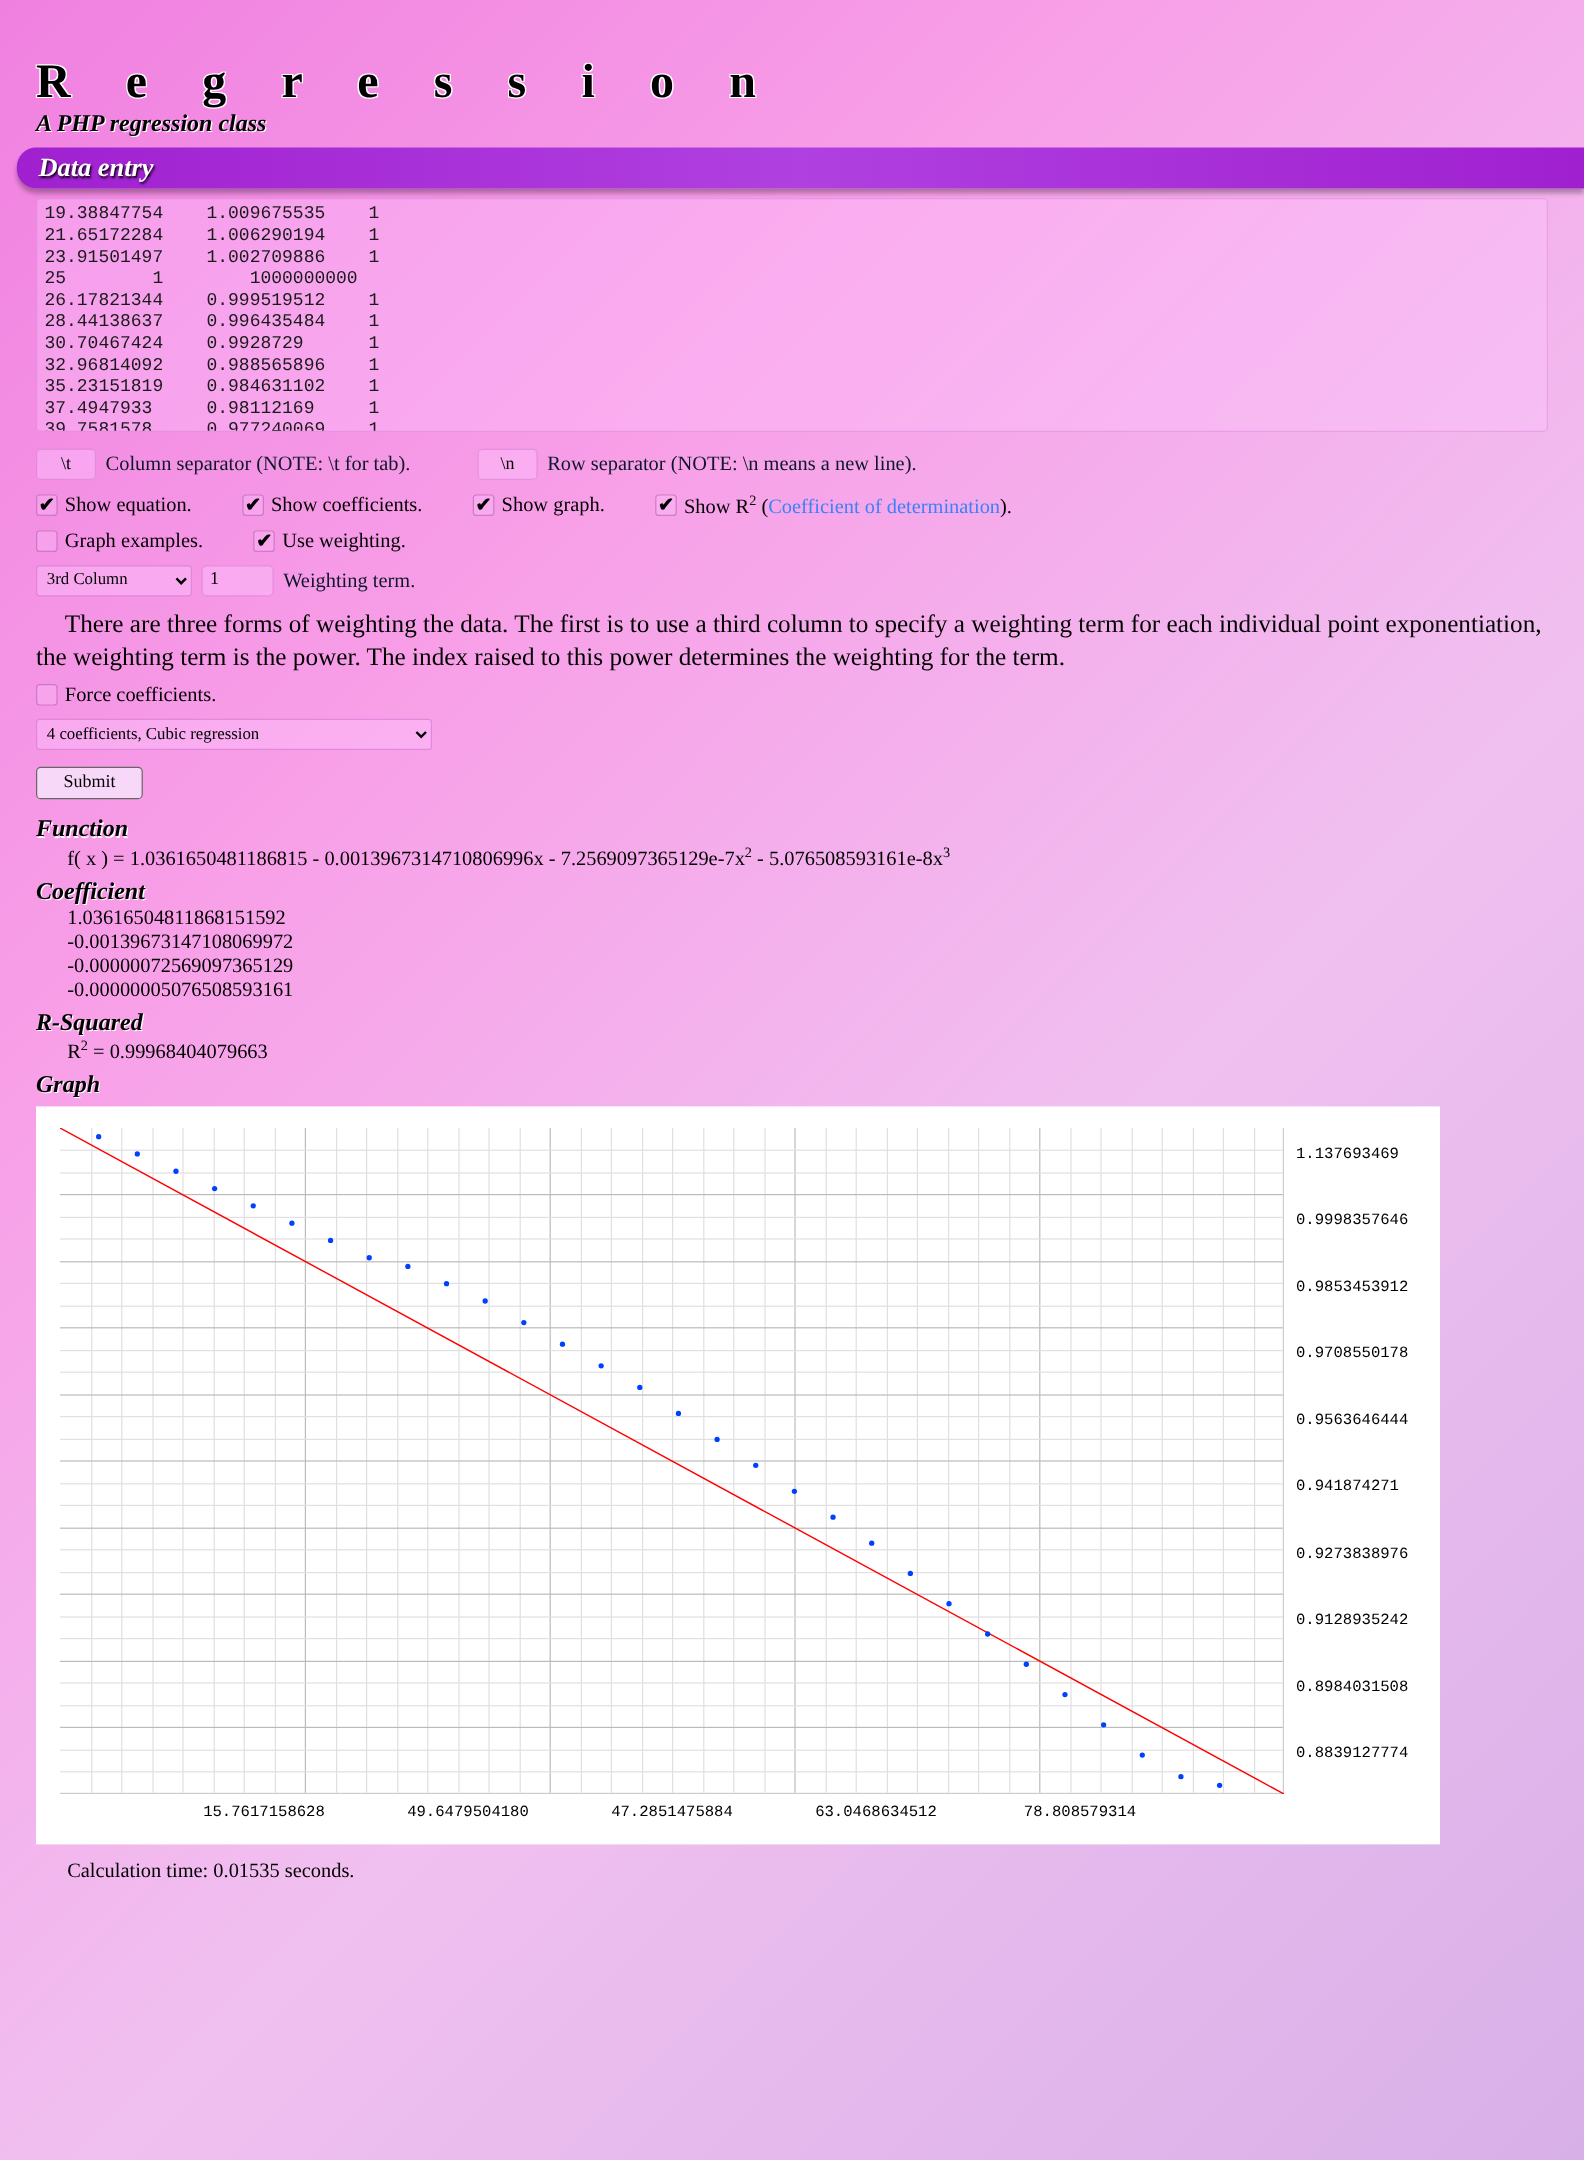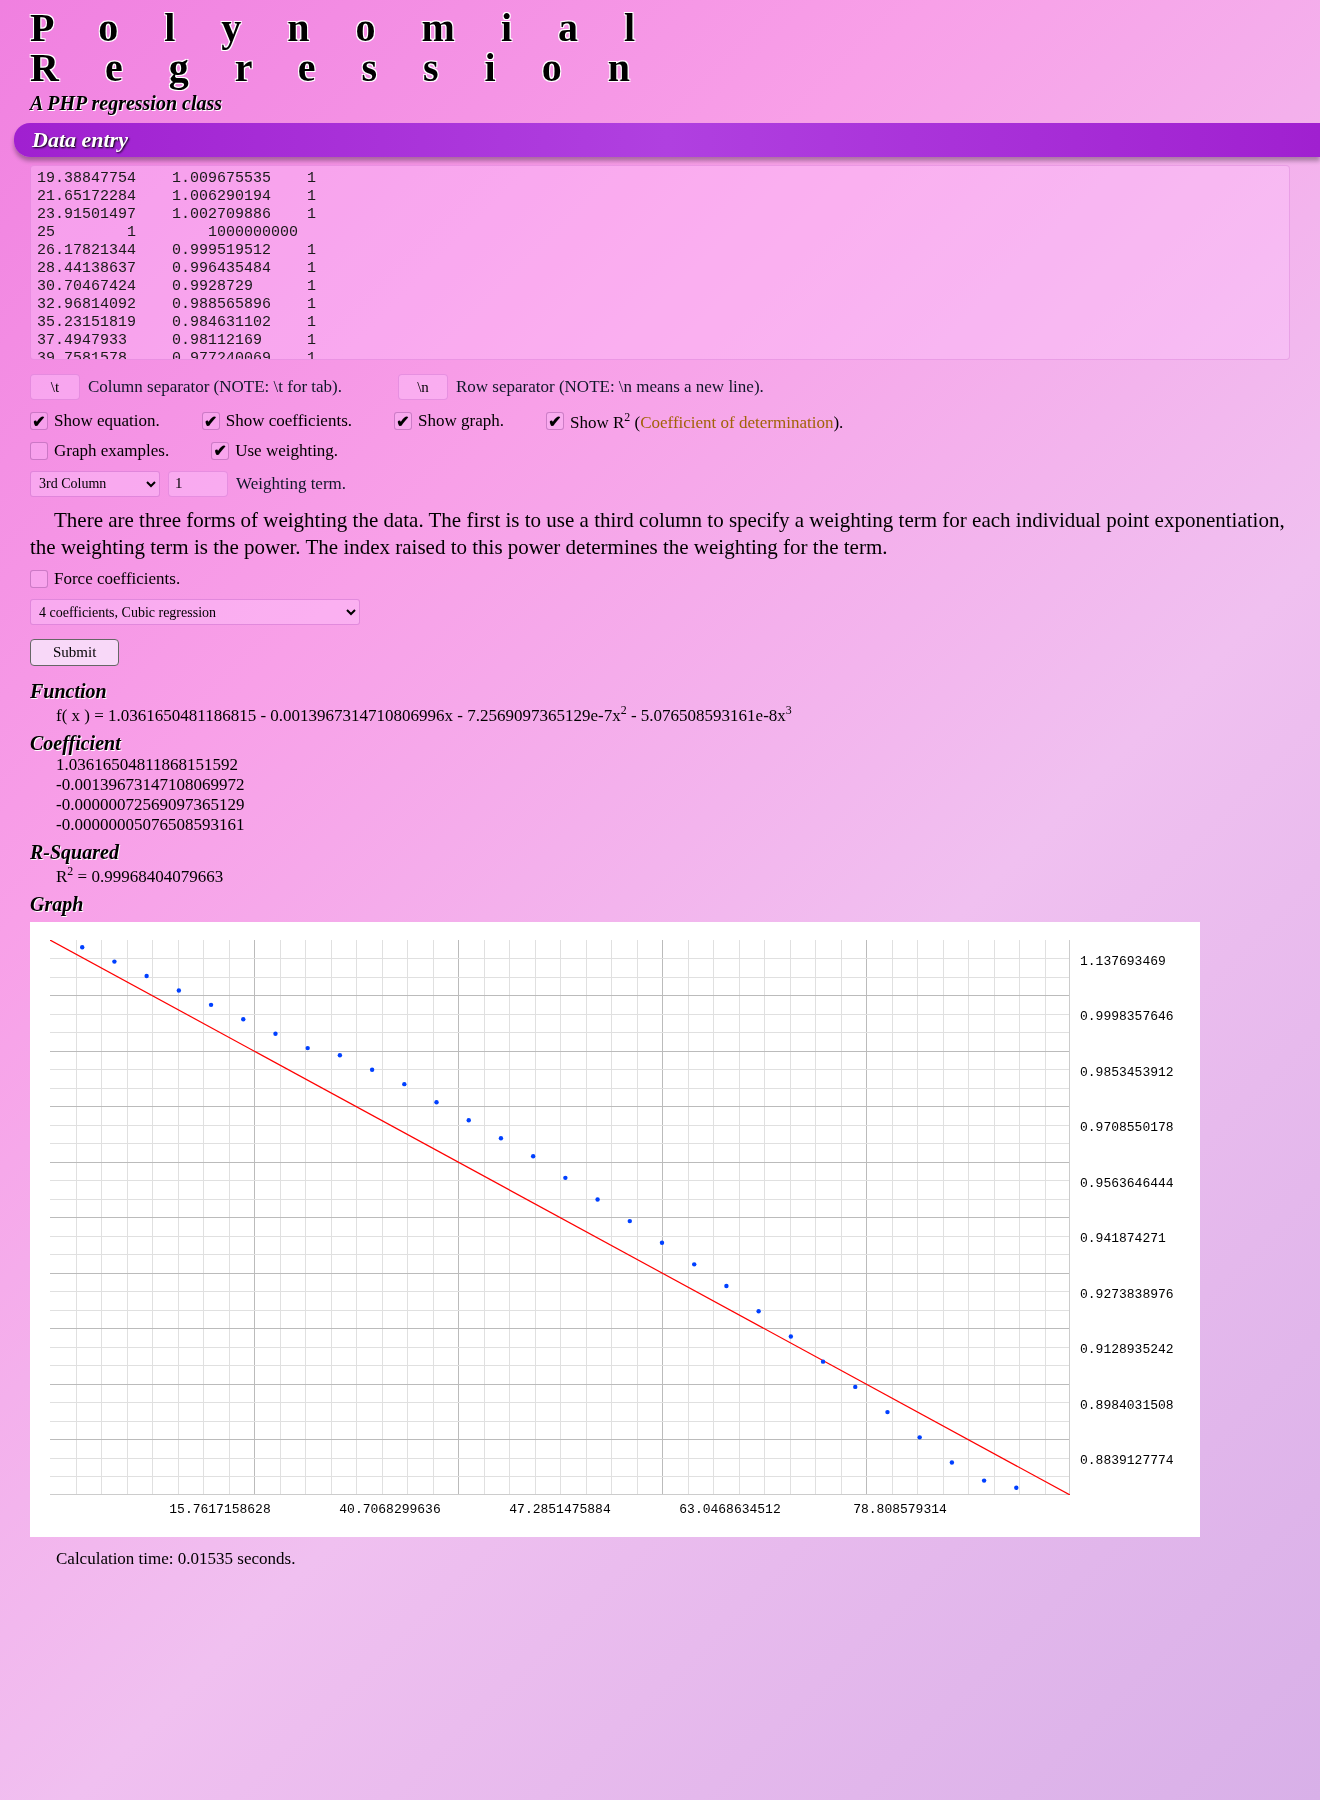--- a/index.html
+++ b/index.html
@@ -89,21 +89,21 @@
     border-radius: 3px;
     background: rgba(255,200,255,0.3);
     display: inline-flex;
     align-items: center;
     justify-content: center;
     font-weight: bold;
     font-size: 16px;
     color: #000;
   }
   .checkbox.checked::after { content: "✔"; font-size: 16px; }
-  .link-orange { color: #a16207; text-decoration: none; }
+  .link-orange { color: #3b82f6; text-decoration: none; }
   .select {
     background: rgba(255,200,255,0.4);
     border: 1px solid rgba(200,100,200,0.5);
     border-radius: 3px;
     height: 26px;
     font-family: inherit;
     font-size: 14px;
     padding: 2px 4px;
   }
   .paragraph {
@@ -156,21 +156,21 @@
   .fit-line { stroke: #ff0000; stroke-width: 1.2; fill: none; }
   .pt { fill: #0040ff; }
   .calc-time { padding: 6px 0 0 56px; font-size: 17px; }
 </style>
 </head>
 <body>
 
 
 
 <div class="page-title">
-  <span>P o l y n o m i a l</span><br>
+  <br>
   <span>R e g r e s s i o n</span>
 </div>
 <div class="page-subtitle">A PHP regression class</div>
 
 <div class="section-bar">Data entry</div>
 
 <div class="data-area">19.38847754    1.009675535    1
 21.65172284    1.006290194    1
 23.91501497    1.002709886    1
 25        1        1000000000
@@ -371,21 +371,21 @@
     <div class="y-label" style="top: 87.7px;">0.9998357646</div>
     <div class="y-label" style="top: 143.2px;">0.9853453912</div>
     <div class="y-label" style="top: 198.7px;">0.9708550178</div>
     <div class="y-label" style="top: 254.2px;">0.9563646444</div>
     <div class="y-label" style="top: 309.7px;">0.941874271</div>
     <div class="y-label" style="top: 365.2px;">0.9273838976</div>
     <div class="y-label" style="top: 420.7px;">0.9128935242</div>
     <div class="y-label" style="top: 476.2px;">0.8984031508</div>
     <div class="y-label" style="top: 531.7px;">0.8839127774</div>
     <div class="x-label" style="left: 190px;">15.7617158628</div>
-    <div class="x-label" style="left: 360px;">40.7068299636</div>
+    <div class="x-label" style="left: 360px;">49.6479504180</div>
     <div class="x-label" style="left: 530px;">47.2851475884</div>
     <div class="x-label" style="left: 700px;">63.0468634512</div>
     <div class="x-label" style="left: 870px;">78.808579314</div>
   </div>
 
 <div class="calc-time">Calculation time: 0.01535 seconds.</div>
 
 
 
 

